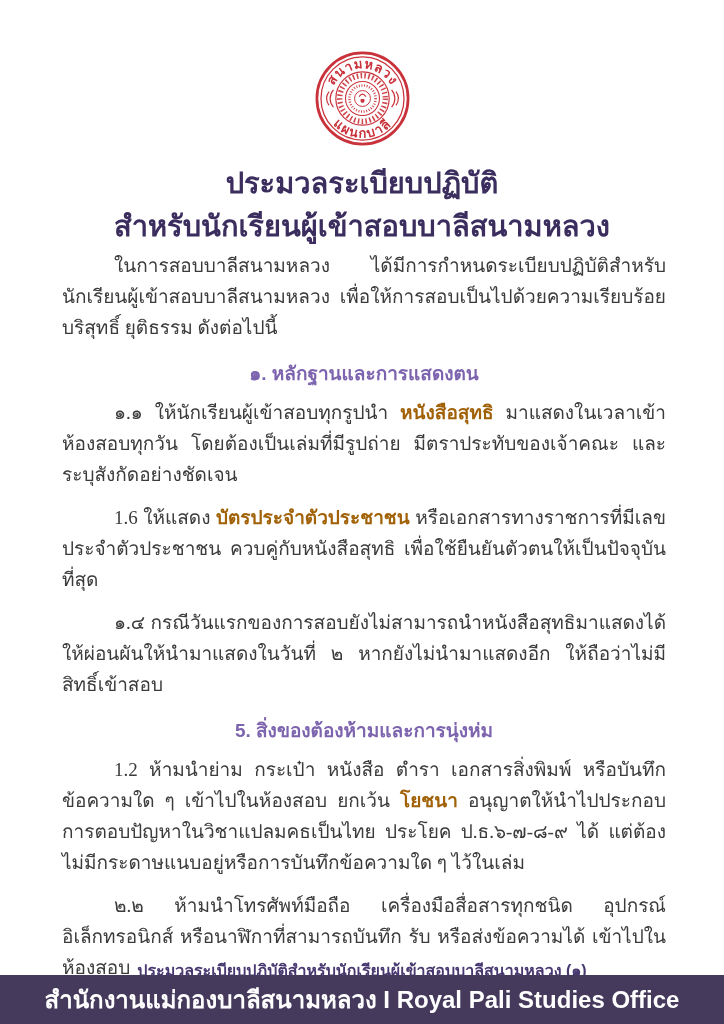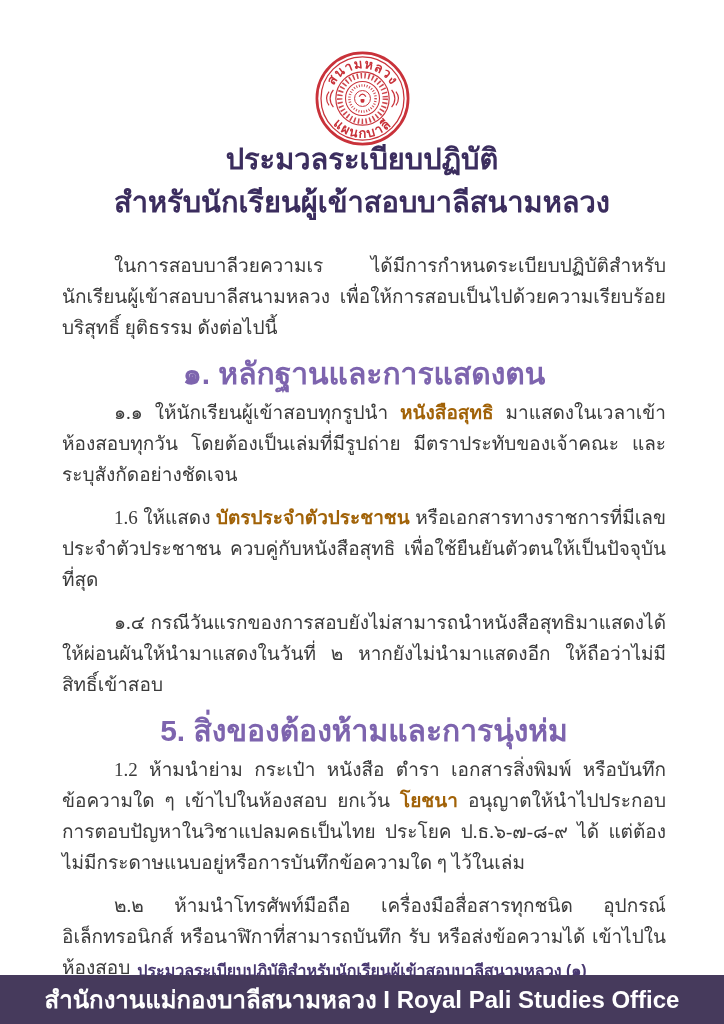--- a/index.html
+++ b/index.html
@@ -4,33 +4,33 @@
 <style>
   html,body{margin:0;padding:0;}
   body{background:#ffffff;font-family:"Liberation Sans","DejaVu Sans",sans-serif;}
   .page{position:relative;width:724px;height:1024px;background:#ffffff;overflow:hidden;margin:0 auto;}
 
   
   .logo-wrap{position:absolute;top:50px;left:0;width:100%;text-align:center;}
   .logo-wrap svg{display:inline-block;}
 
   
-  .doc-title{position:absolute;top:138px;left:0;width:100%;text-align:center;
+  .doc-title{position:absolute;top:162px;left:0;width:100%;text-align:center;
     color:#3b2d5e;font-weight:bold;font-size:29px;line-height:43px;
     font-family:"Liberation Sans","DejaVu Sans",sans-serif;}
 
   
   .content{position:absolute;top:250px;left:62px;right:58px;
     font-family:"Liberation Serif","DejaVu Serif",serif;
     color:#3b3b3b;font-size:19px;line-height:31px;text-align:justify;}
   .content p{margin:0 0 12px 0;text-indent:52px;}
   .content p b{font-weight:bold;color:#a16207;}
   .sec-heading{font-family:"Liberation Sans","DejaVu Sans",sans-serif;
     text-align:center;text-indent:0;color:#7d64ae;font-weight:bold;
-    font-size:30px;line-height:38px;margin:8px 0 4px 0;}
+    font-size:19px;line-height:38px;margin:8px 0 4px 0;}
   .sec-heading:first-of-type{margin-top:8px;}
 
   
   .page-label{position:absolute;top:958px;left:0;width:100%;text-align:center;
     color:#483870;font-weight:bold;font-size:16px;
     font-family:"Liberation Sans","DejaVu Sans",sans-serif;}
 
   
   .footer-bar{position:absolute;left:0;bottom:0;width:100%;height:49px;
     background:#463a5c;color:#ffffff;text-align:center;line-height:49px;
@@ -70,21 +70,21 @@
       </text>
     </svg>
   </div>
 
   <div class="doc-title">
     <div>ประมวลระเบียบปฏิบัติ</div>
     <div>สำหรับนักเรียนผู้เข้าสอบบาลีสนามหลวง</div>
   </div>
 
   <div class="content">
-    <p>ในการสอบบาลีวยความเร  ได้มีการกำหนดระเบียบปฏิบัติสำหรับนักเรียนผู้เข้าสอบ​บาลีสนามหลวง  เพื่อให้การสอบเป็นไปด้วยความเรียบร้อย  บริสุทธิ์  ยุติธรรม  ดังต่อไปนี้</p>
+    <p>ในการสอบบาลีสนามหลวง  ได้มีการกำหนดระเบียบปฏิบัติสำหรับนักเรียนผู้เข้าสอบ​บาลีสนามหลวง  เพื่อให้การสอบเป็นไปด้วยความเรียบร้อย  บริสุทธิ์  ยุติธรรม  ดังต่อไปนี้</p>
 
     <div class="sec-heading">๑. หลักฐานและการแสดงตน</div>
     <p><span>๑.๑  ให้นักเรียนผู้เข้าสอบทุกรูปนำ </span><b>หนังสือสุทธิ</b><span> มาแสดงในเวลาเข้าห้องสอบทุกวัน โดยต้องเป็นเล่มที่มีรูปถ่าย มีตราประทับของเจ้าคณะ และระบุสังกัดอย่างชัดเจน</span></p>
     <p><span>1.6  ให้แสดง </span><b>บัตรประจำตัวประชาชน</b><span> หรือเอกสารทางราชการที่มีเลขประจำตัว​ประชาชน ควบคู่กับหนังสือสุทธิ เพื่อใช้ยืนยันตัวตนให้เป็นปัจจุบันที่สุด</span></p>
     <p><span>๑.๔  กรณีวันแรกของการสอบยังไม่สามารถนำหนังสือสุทธิมาแสดงได้  ให้ผ่อนผันให้​นำมาแสดงในวันที่ ๒  หากยังไม่นำมาแสดงอีก  ให้ถือว่าไม่มีสิทธิ์เข้าสอบ</span></p>
 
     <div class="sec-heading">5. สิ่งของต้องห้ามและการนุ่งห่ม</div>
     <p><span>1.2  ห้ามนำย่าม กระเป๋า หนังสือ ตำรา เอกสารสิ่งพิมพ์ หรือบันทึกข้อความใด ๆ เข้าไปในห้องสอบ ยกเว้น </span><b>โยชนา</b><span> อนุญาตให้นำไปประกอบการตอบปัญหาในวิชาแปลมคธ​เป็นไทย ประโยค ป.ธ.๖-๗-๘-๙ ได้ แต่ต้องไม่มีกระดาษแนบอยู่หรือการบันทึกข้อความ​ใด ๆ ไว้ในเล่ม</span></p>
     <p><span>๒.๒  ห้ามนำโทรศัพท์มือถือ  เครื่องมือสื่อสารทุกชนิด  อุปกรณ์อิเล็กทรอนิกส์  หรือ​นาฬิกาที่สามารถบันทึก รับ หรือส่งข้อความได้ เข้าไปในห้องสอบ</span></p>
   </div>

